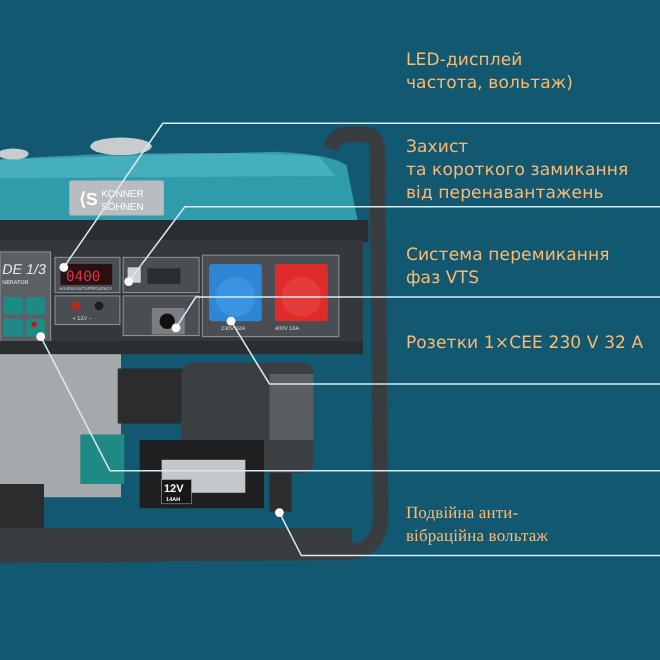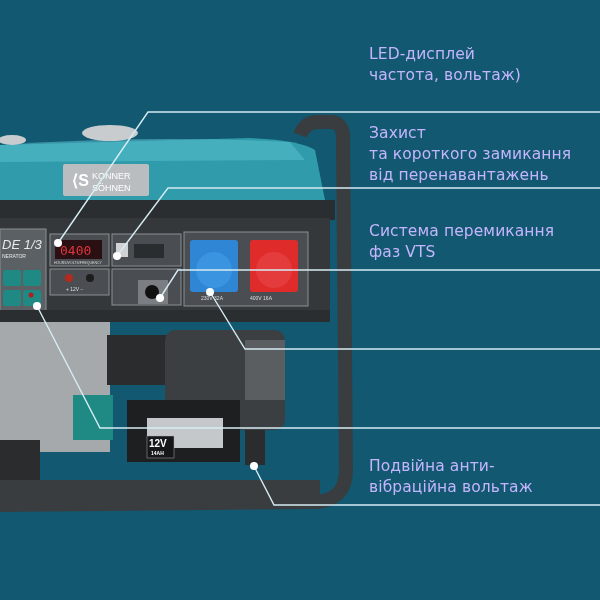--- a/index.html
+++ b/index.html
@@ -1,19 +1,19 @@
 <!DOCTYPE html>
 <html><head>
 <meta charset="utf-8">
 <style>
   html, body { margin:0; padding:0; }
   body { width:600px; height:600px; background:#115870; position:relative; overflow:hidden; font-family:"DejaVu Sans","Liberation Sans",sans-serif; }
   .stage { position:absolute; left:0; top:0; width:600px; height:600px; }
   svg.art { position:absolute; left:0; top:0; }
-  .label { position:absolute; left:369px; color:#c4b5fd; font-size:15.5px; line-height:21px; letter-spacing:0.1px; white-space:nowrap; }
+  .label { position:absolute; left:369px; color:#fdba74; font-size:15.5px; line-height:21px; letter-spacing:0.1px; white-space:nowrap; }
 </style>
 </head>
 <body>
 
 <div class="stage">
   <svg class="art" width="600" height="600" viewBox="0 0 600 600">
 
     <path d="M300 135 Q305 122 318 122 L330 122 Q342 122 343 135 L346 470 Q346 500 316 502 L0 505" fill="none" stroke="#3a3d40" stroke-width="14"></path>
 
     <path d="M0 145 L0 150 L0 200 L325 200 L315 150 Q300 140 250 138 Z" fill="#2f9bab"></path>
@@ -111,20 +111,21 @@
   <div class="label" style="top:123px;">
     <div>Захист</div>
     <div>та короткого замикання</div>
     <div>від перенавантажень</div>
   </div>
   <div class="label" style="top:221px;">
     <div>Система перемикання</div>
     <div>фаз VTS</div>
   </div>
   <div class="label" style="top:301px;">
+    <div>Розетки 1×CEE 230 V 32 A</div>
   </div>
   <div class="label" style="top:379px;">
   </div>
-  <div class="label" style="top:456px;">
+  <div class="label" style="top:456px;font-family:Liberation Serif, serif;">
     <div>Подвійна анти-</div>
     <div>вібраційна вольтаж</div>
   </div>
 </div>
 
 </body></html>

